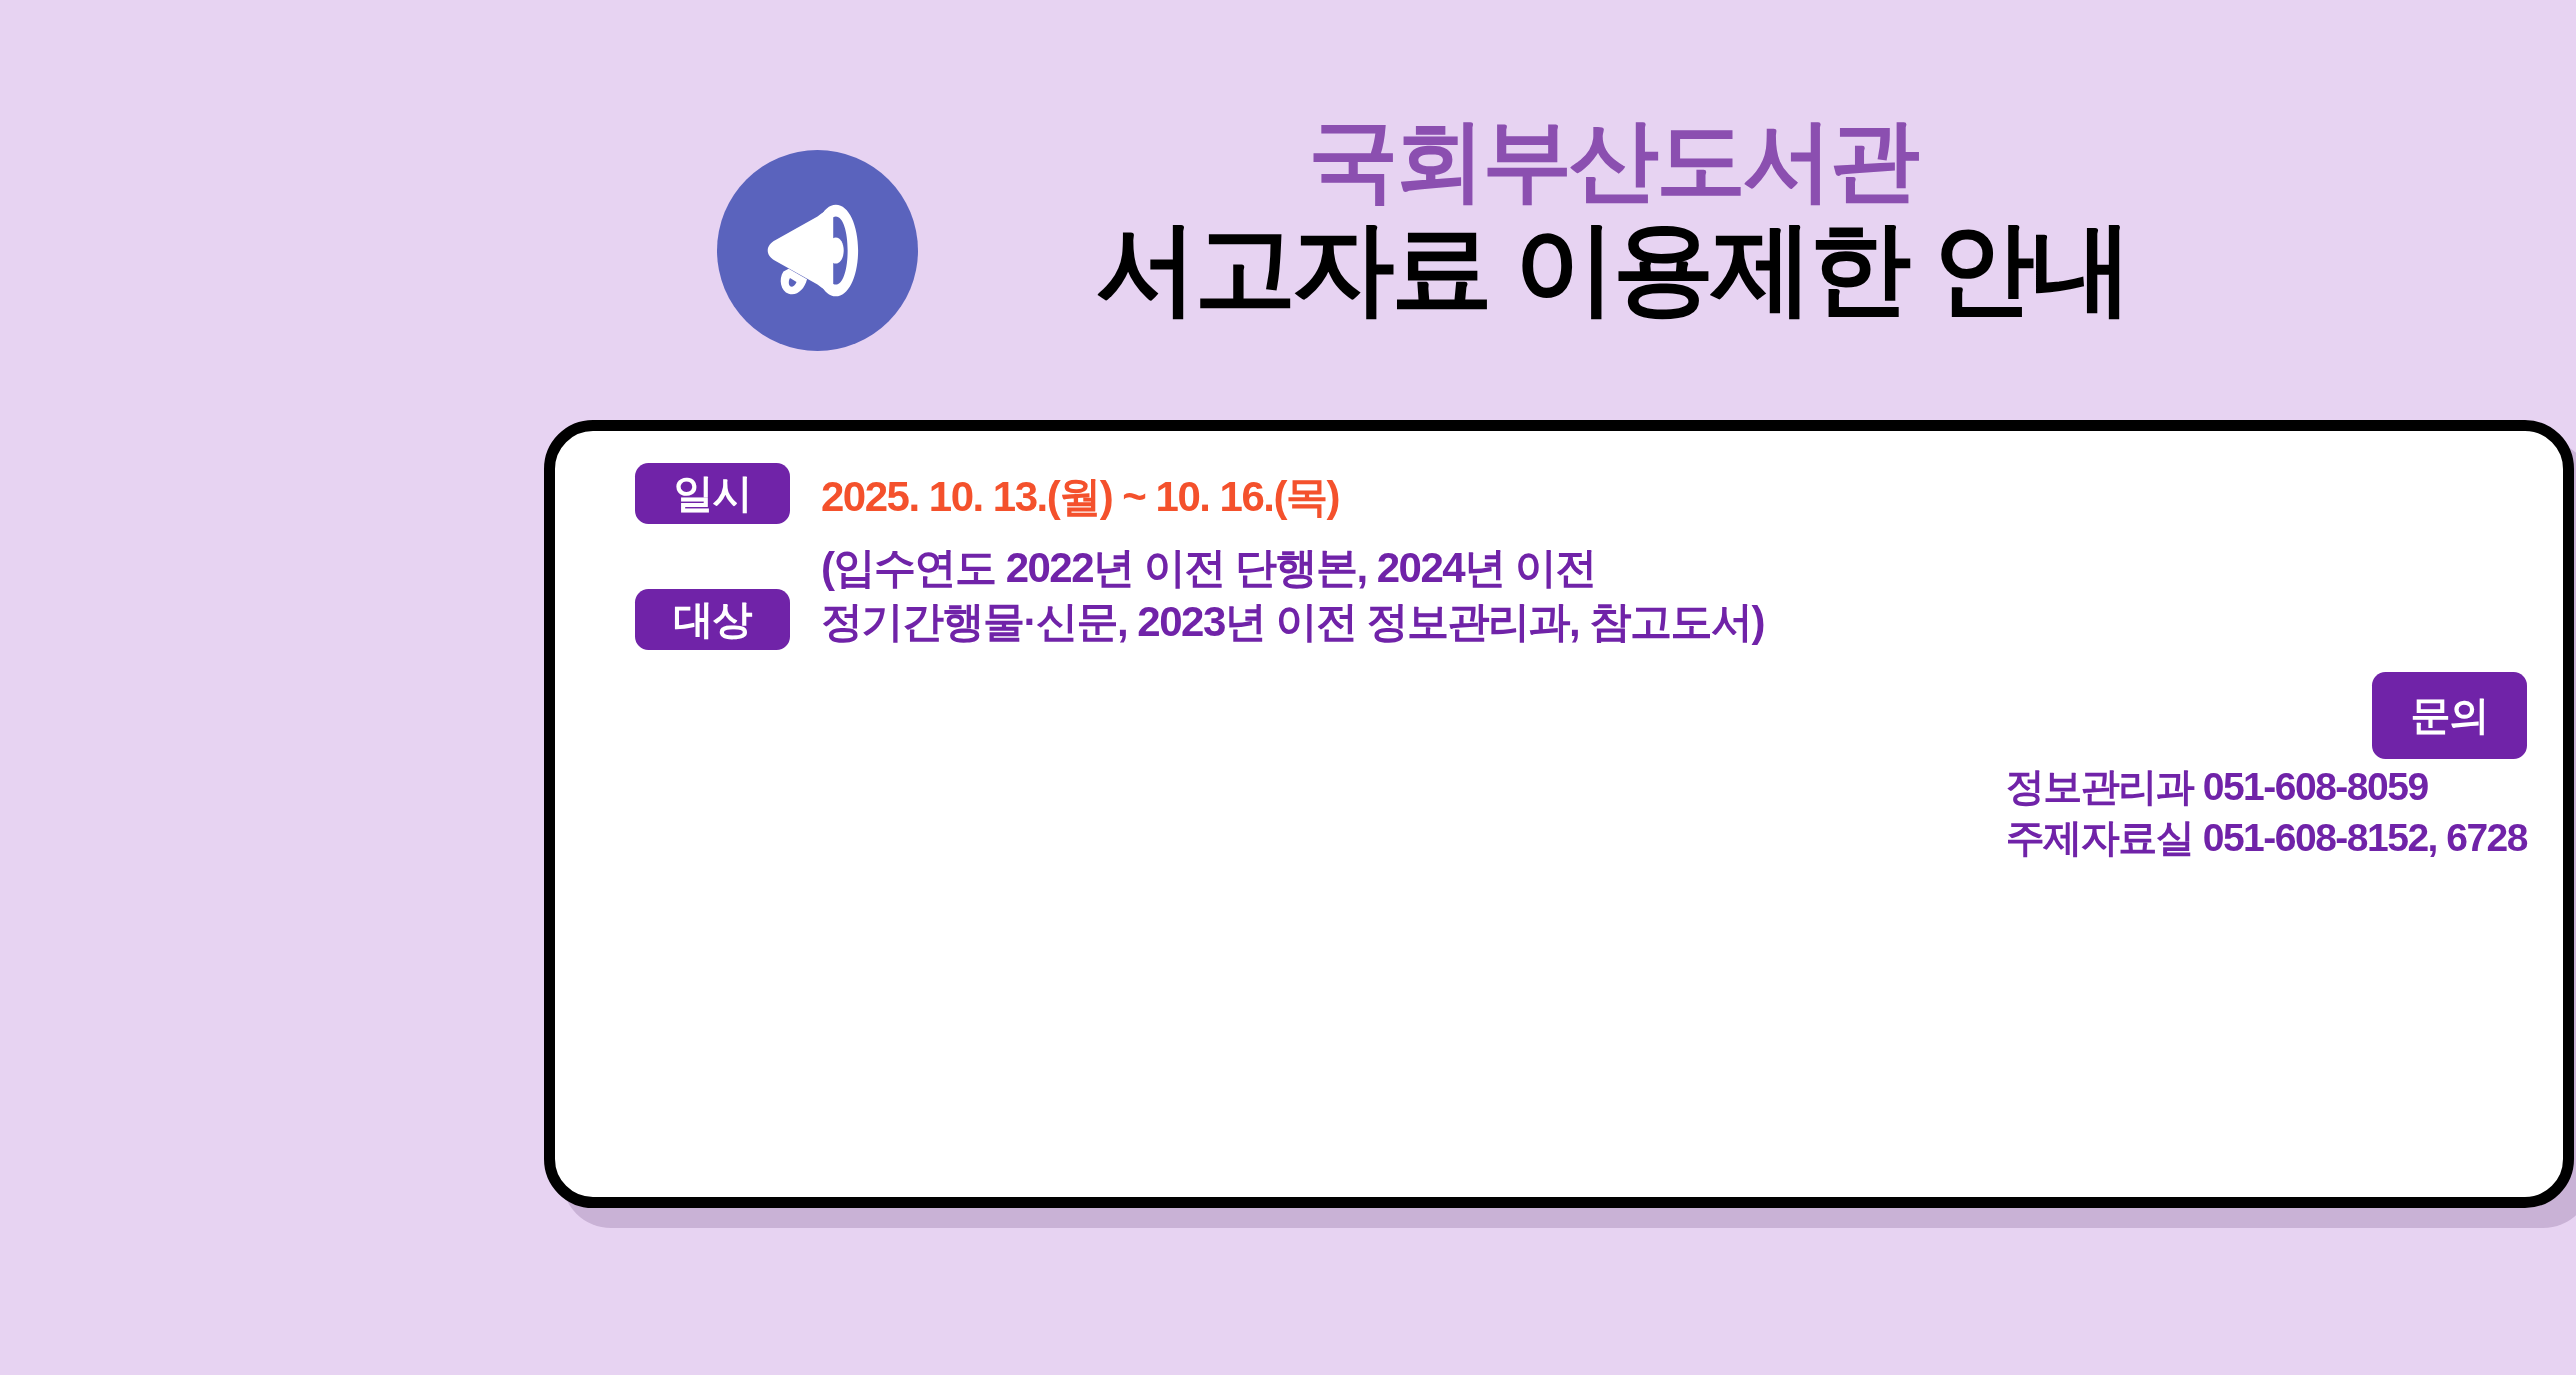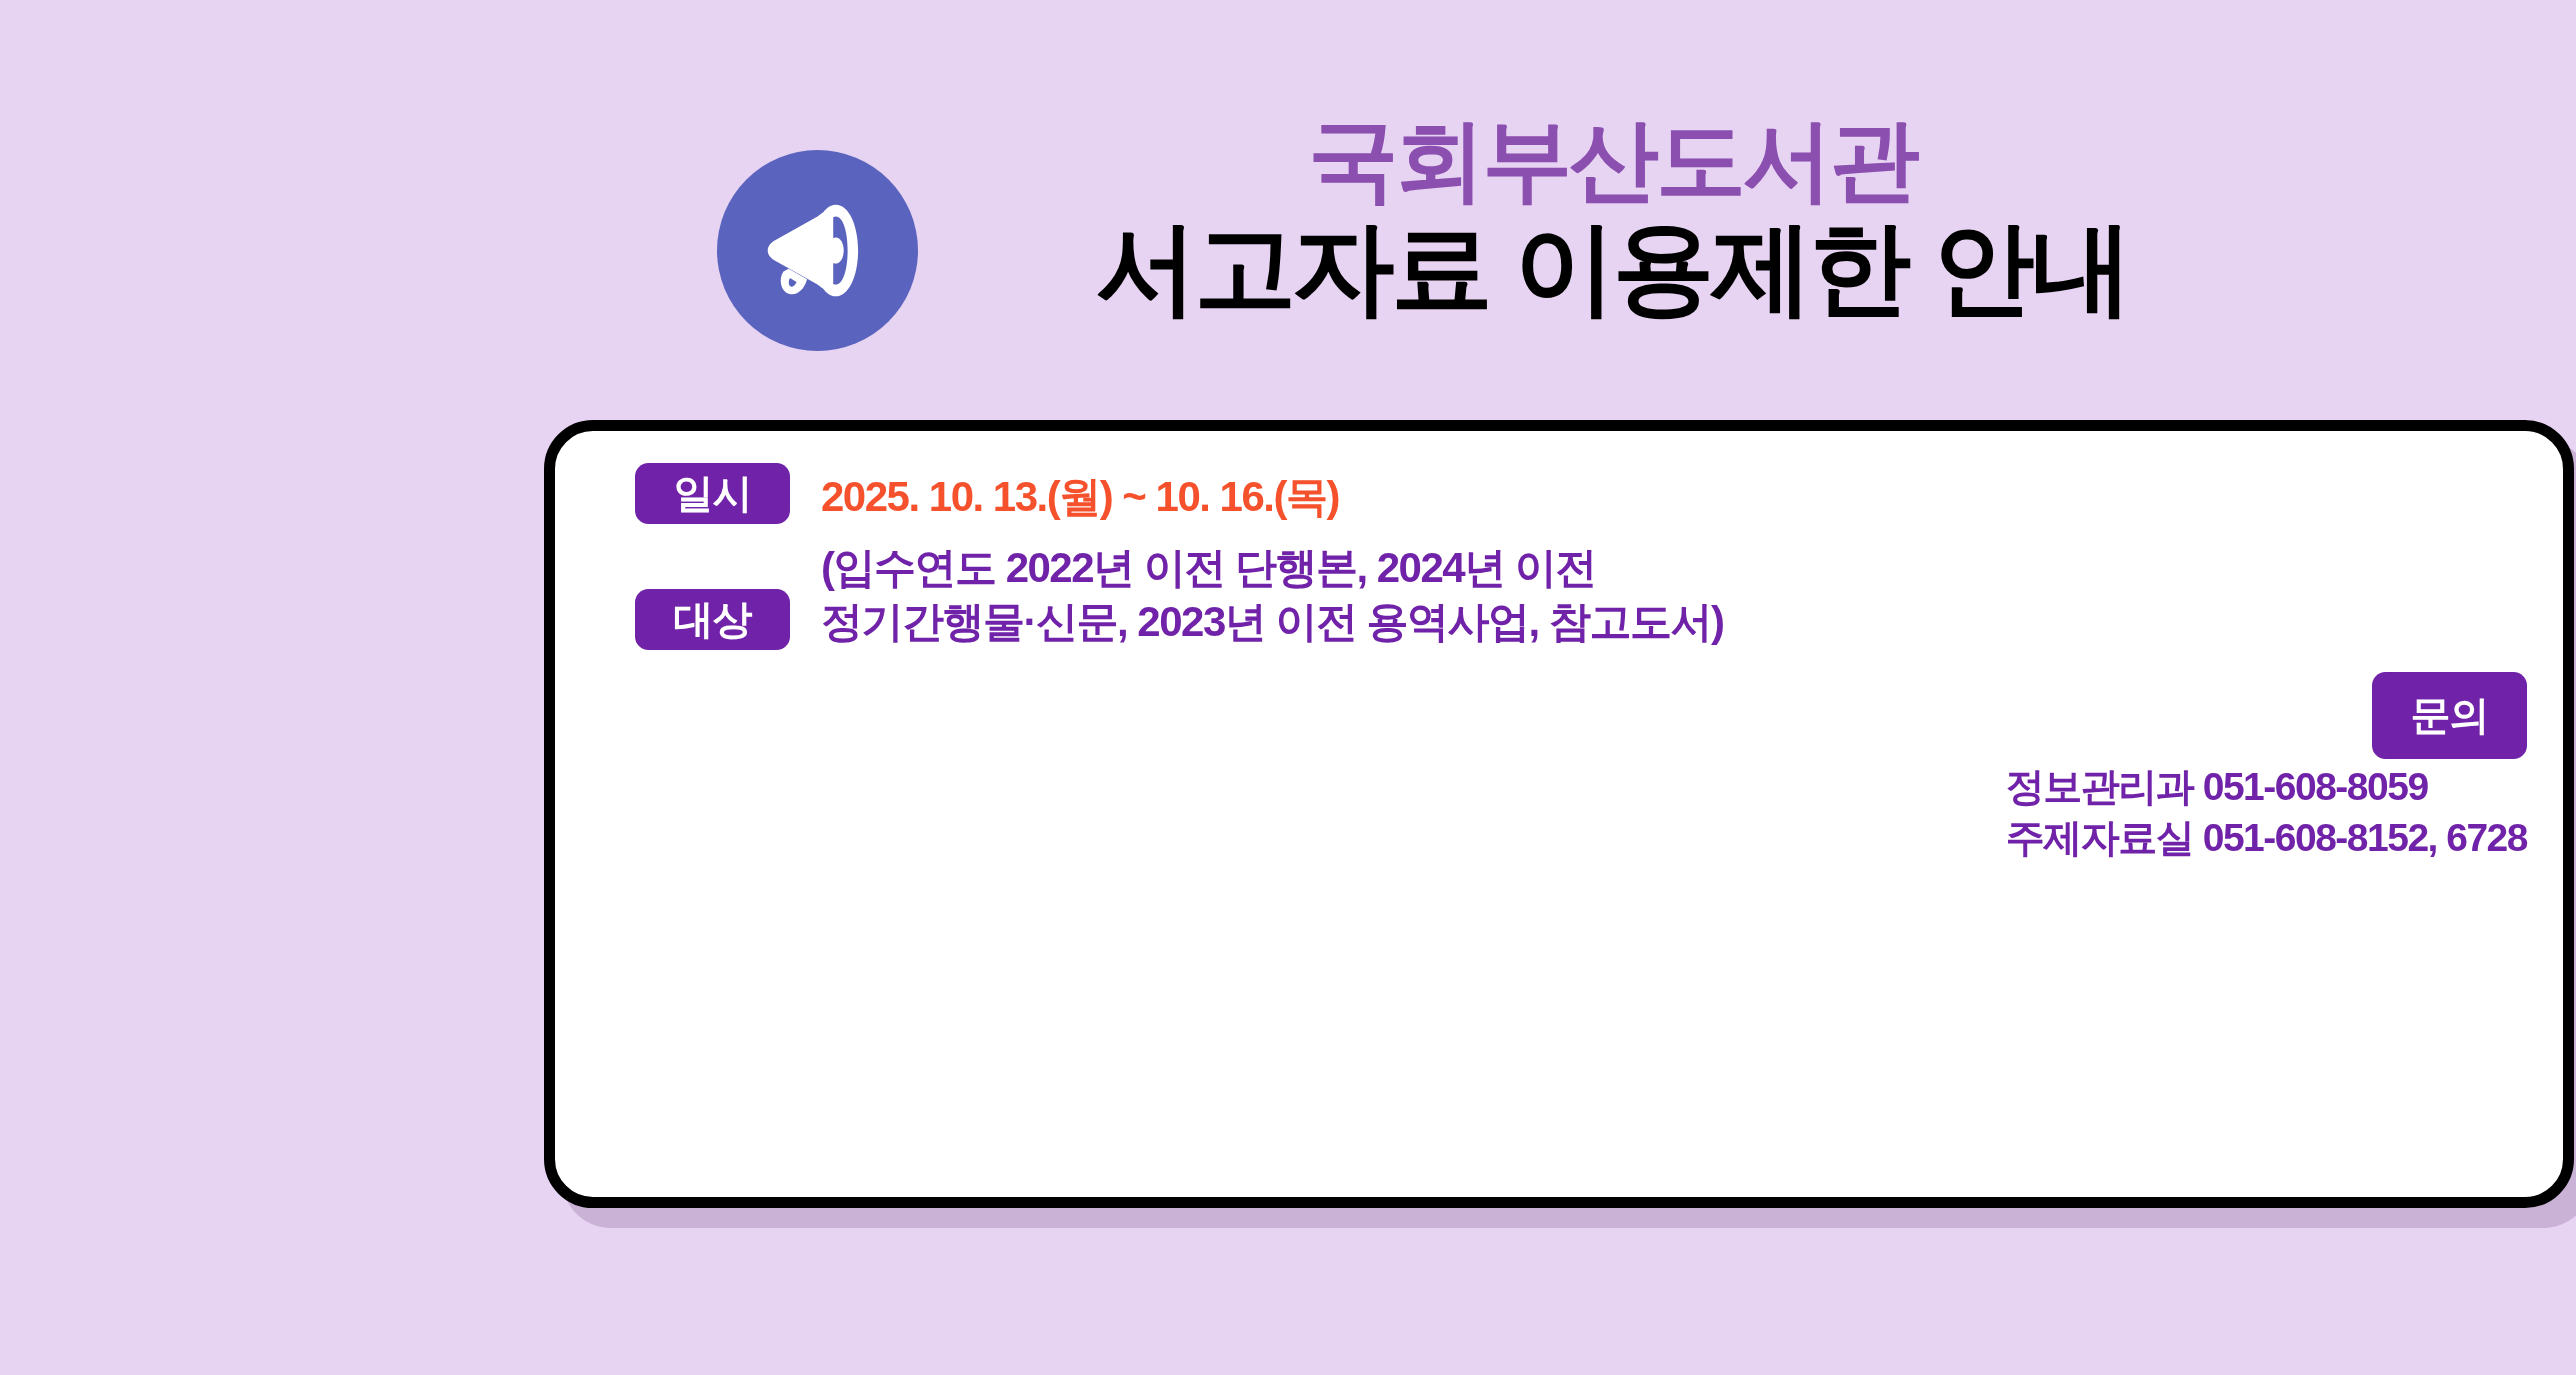--- a/index.html
+++ b/index.html
@@ -194,21 +194,21 @@
         <div class="badge">일시</div>
         <div class="row-content">
           <div class="line accent">2025. 10. 13.(월) ~ 10. 16.(목)</div>
         </div>
       </div>
 
       <div class="row row-daesang">
         <div class="badge">대상</div>
         <div class="row-content">
           <div class="line">(입수연도 2022년 이전 단행본, 2024년 이전</div>
-          <div class="line">정기간행물·신문, 2023년 이전 용역사업, 참고도서)</div>
+          <div class="line">정기간행물·신문, 2023년 이전 정보관리과, 참고도서)</div>
         </div>
       </div>
 
 
       <div class="row row-munui">
         <div class="badge tall">문의</div>
         <div class="row-content">
           <div class="line small">정보관리과 051-608-8059</div>
           <div class="line small">주제자료실 051-608-8152, 6728</div>
         </div>

